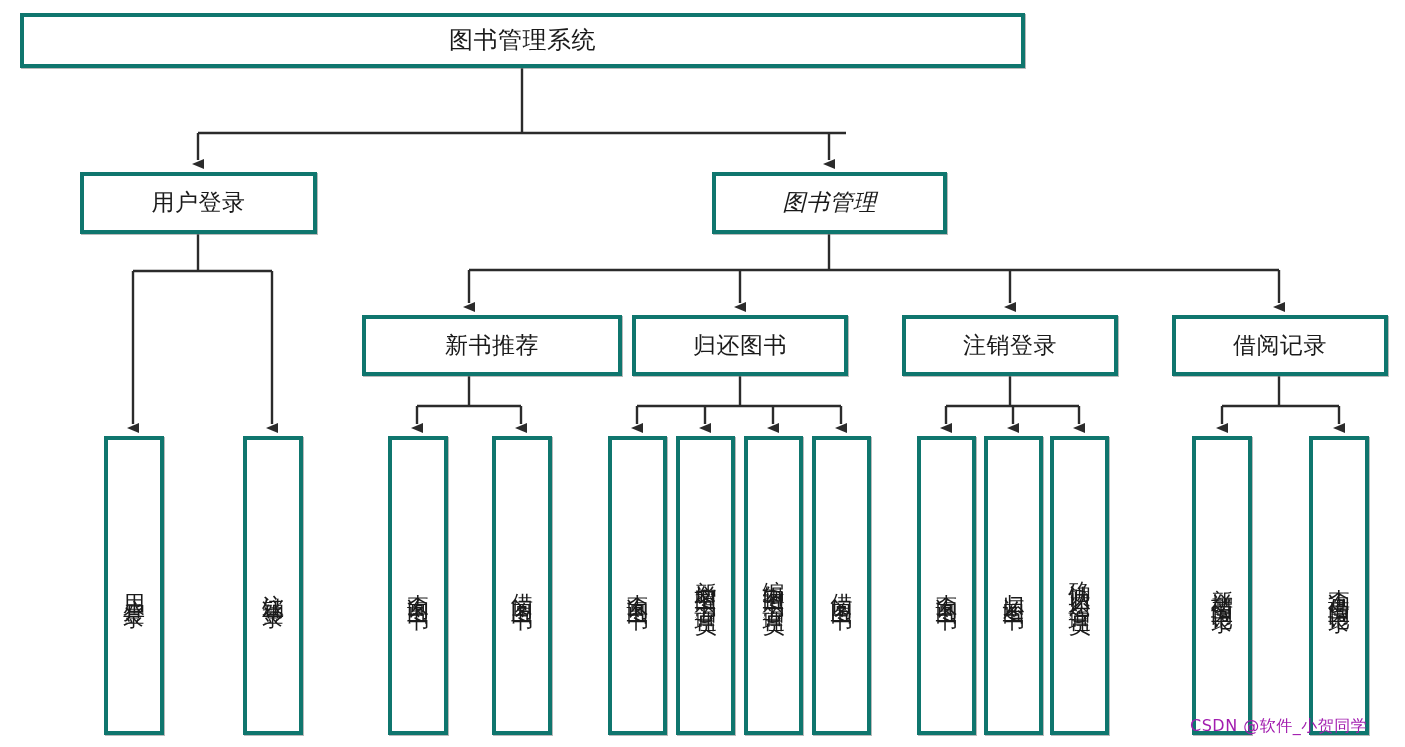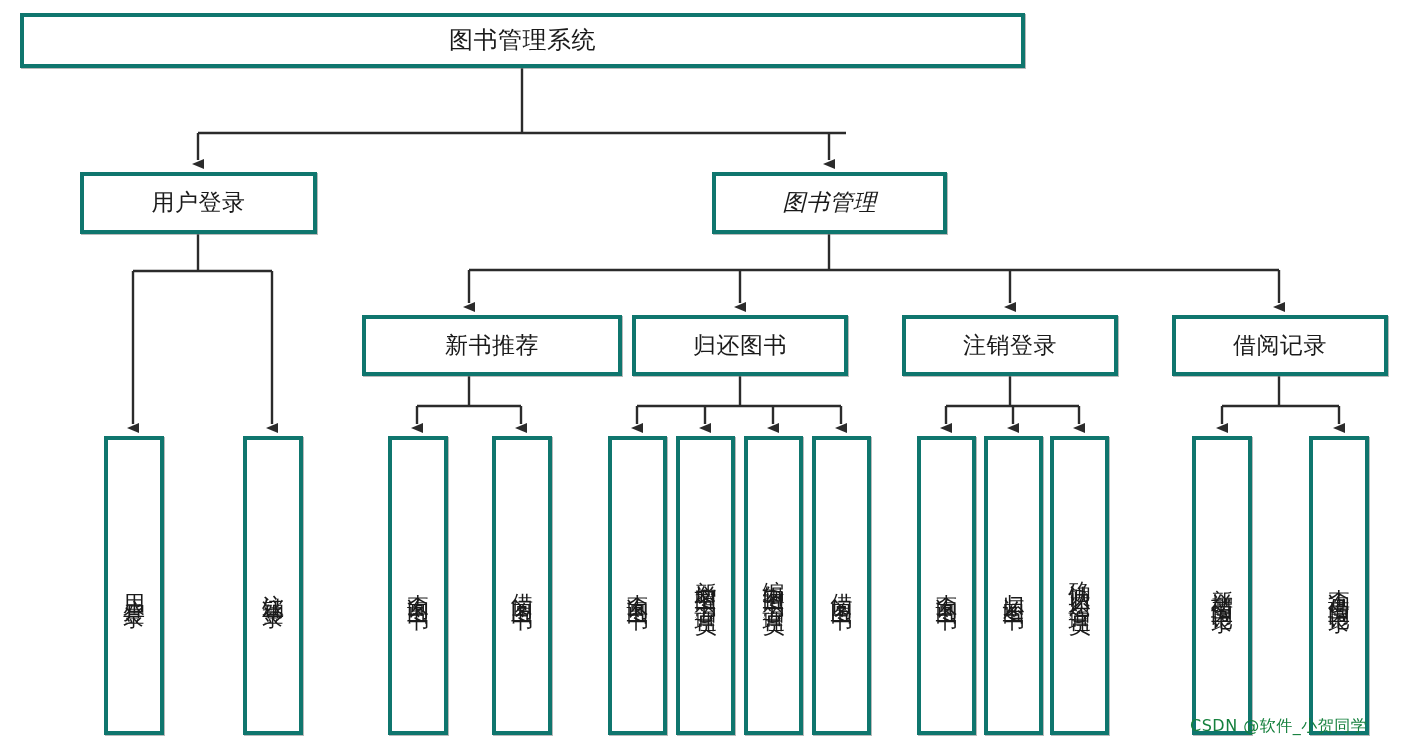--- a/index.html
+++ b/index.html
@@ -58,21 +58,21 @@
     text-orientation: upright;
     font-size: 22px;
     letter-spacing: 5px;
     line-height: 1;
     white-space: nowrap;
     text-align: center;
   }
   .watermark {
     position: absolute;
     font-size: 16px;
-    color: #15803d;
+    color: #a21caf;
     letter-spacing: 0.5px;
     white-space: nowrap;
     user-select: none;
   }
 </style>
 </head>
 <body>
 
 <div id="canvas">
 

